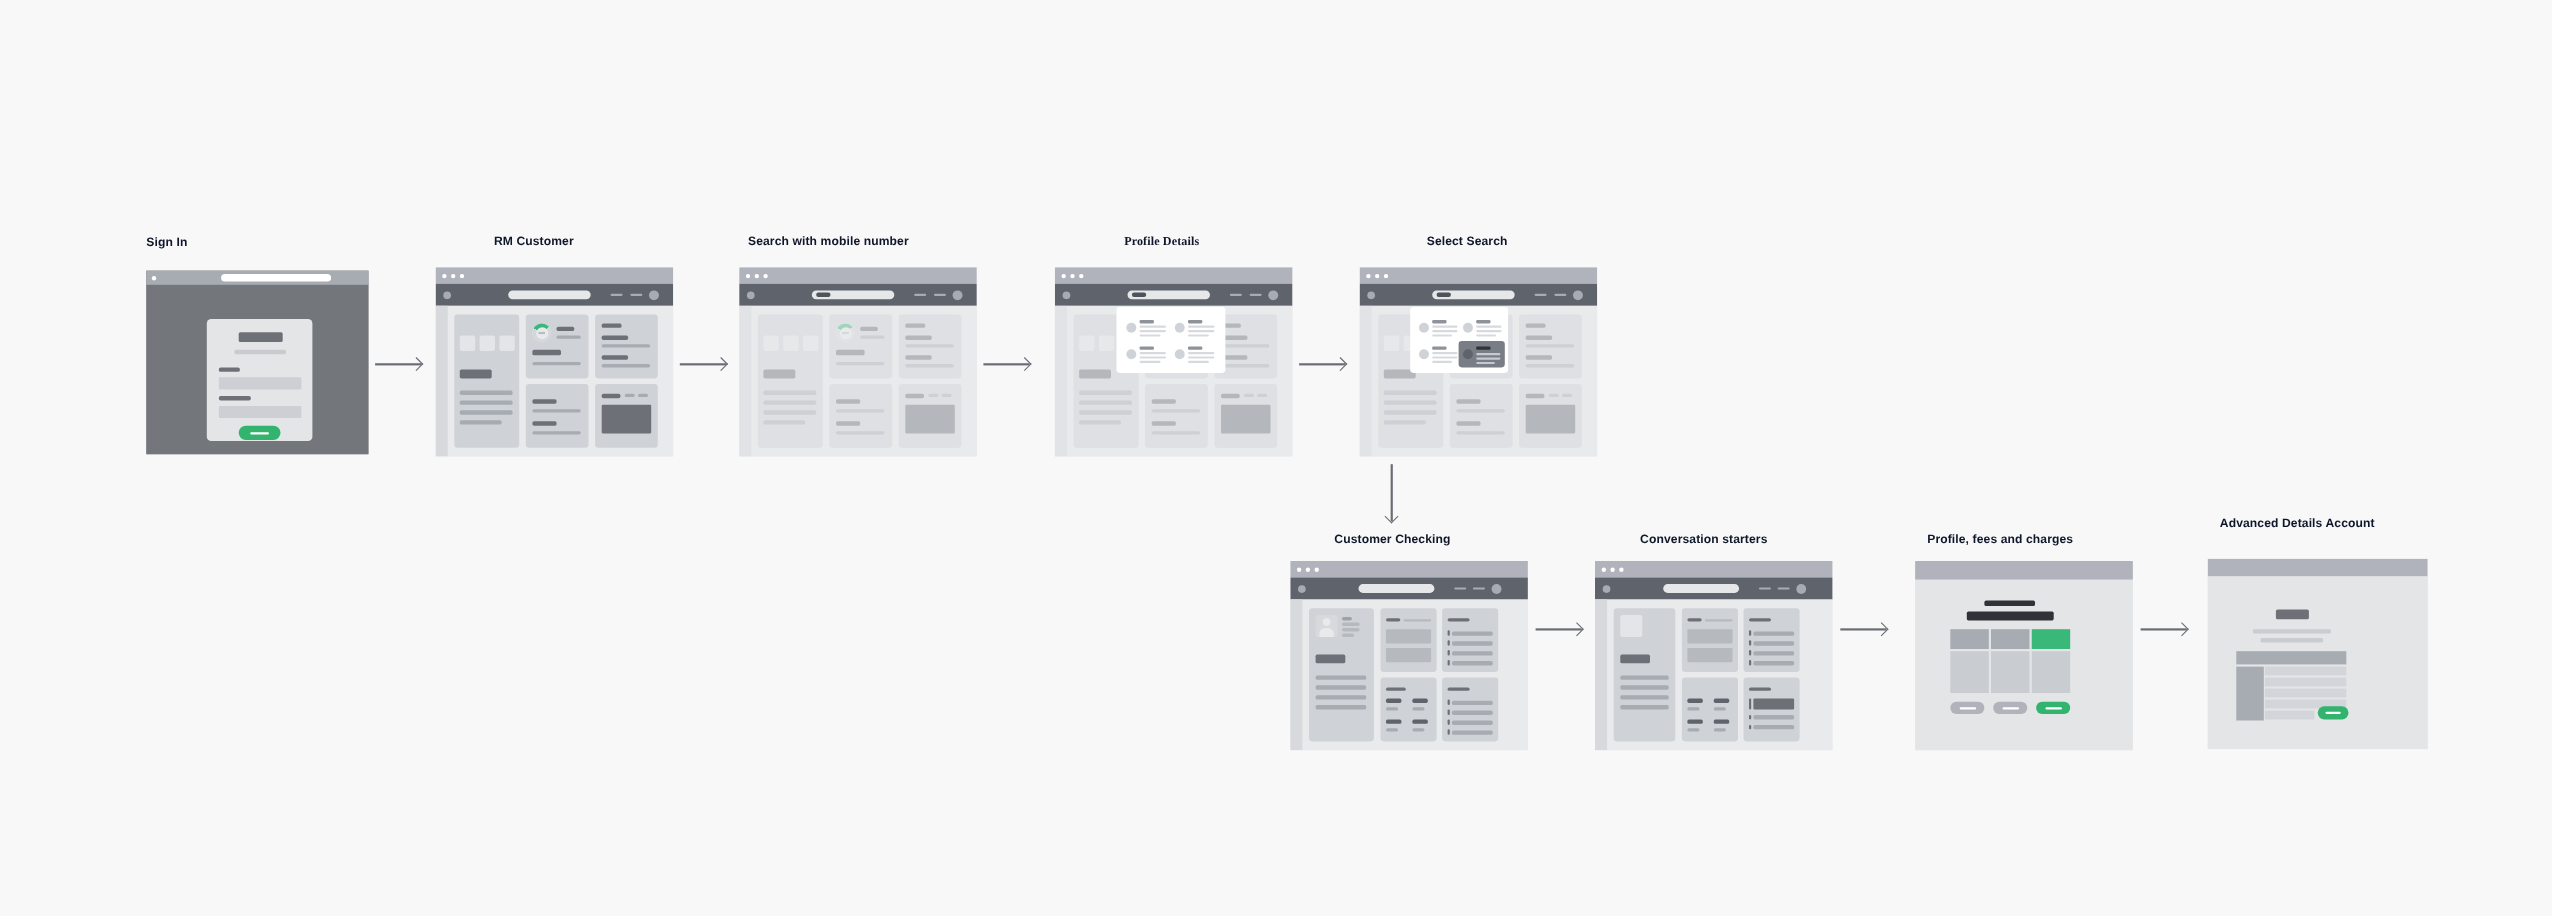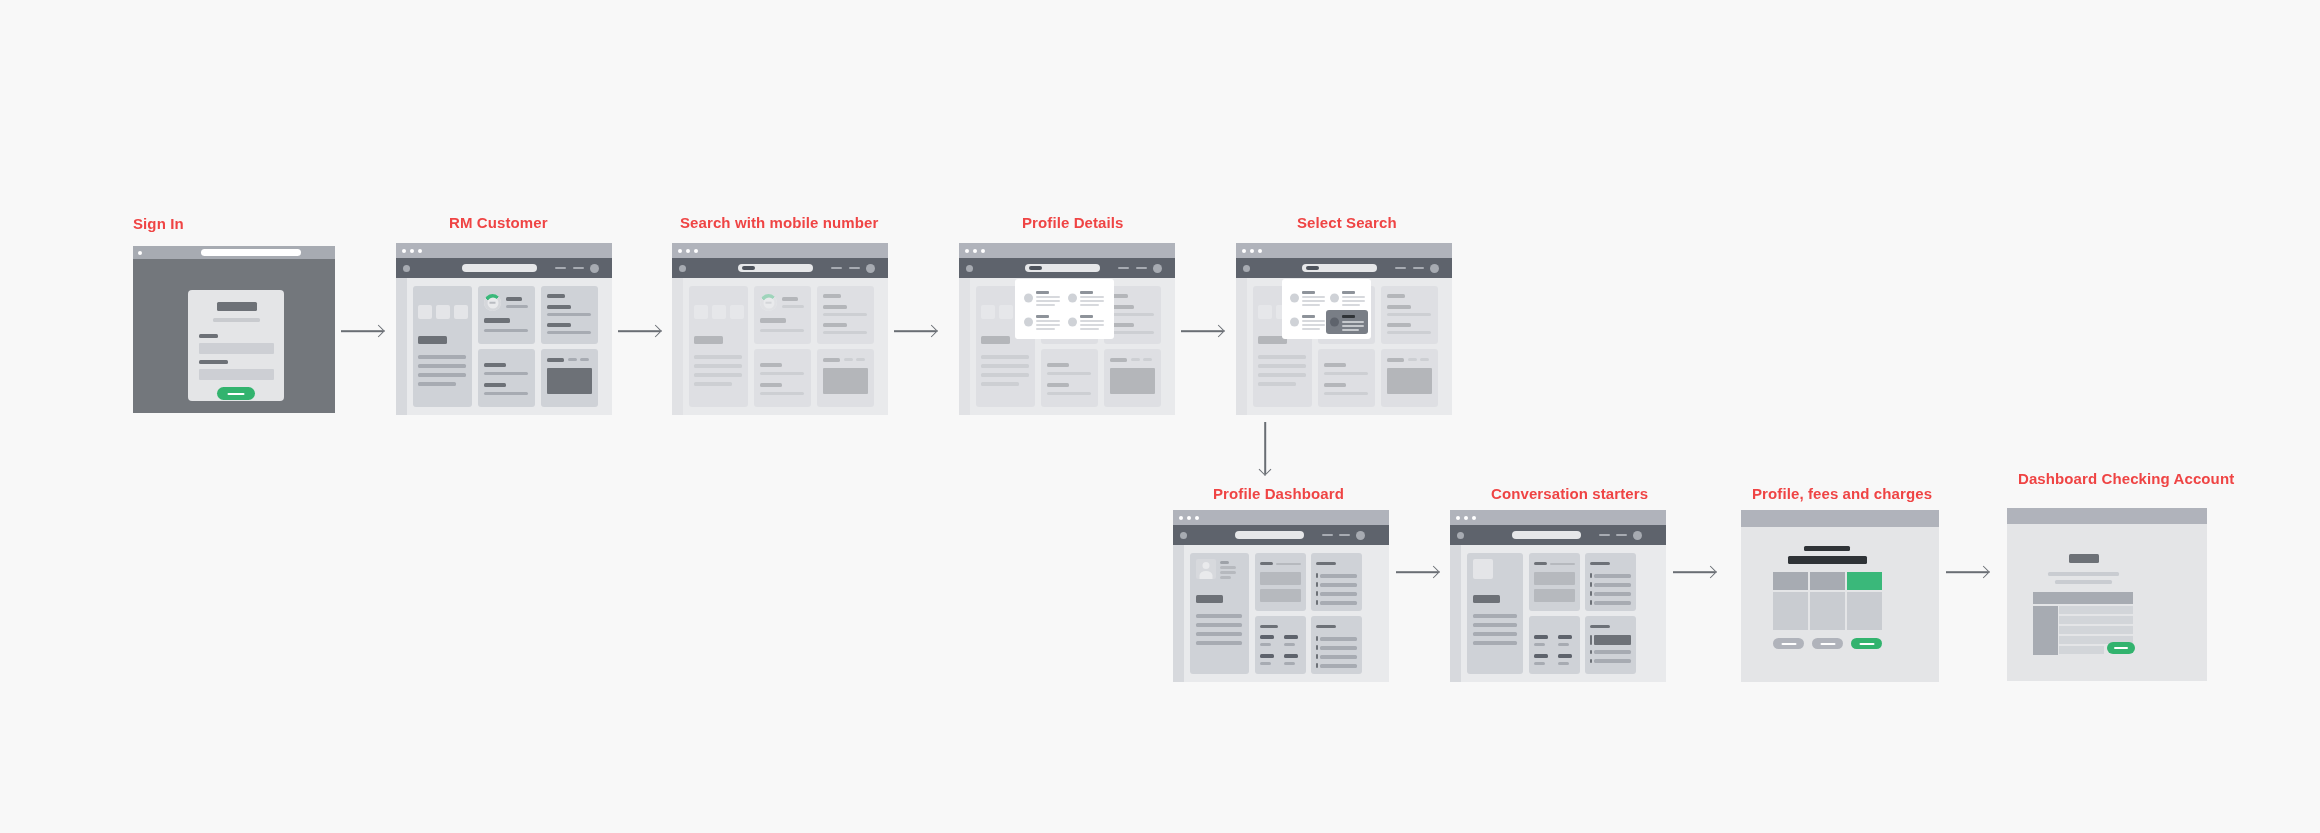--- a/index.html
+++ b/index.html
@@ -7,23 +7,23 @@
     width: 2320px; height: 833px;
     background: #f8f8f8;
     font-family: "Liberation Sans", sans-serif;
     overflow: hidden;
   }
   #canvas { position: relative; width: 2320px; height: 833px; background: #f8f8f8; }
 
   
   .step-label {
     position: absolute;
-    font-size: 15px;
+    font-size: 11px;
     font-weight: bold;
-    color: #ef4444;
+    color: #0f172a;
     white-space: nowrap;
     letter-spacing: .1px;
   }
 
   
   .frame { position: absolute; overflow: hidden; }
 
   
   .titlebar { position: absolute; left:0; top:0; width:100%; height:15px; background:#b0b3bb; }
   .titlebar .dots { position:absolute; left:6px; top:5.5px; display:flex; gap:4px; }
@@ -259,21 +259,21 @@
         <div class="bar" style="left:6px; top:19px; width:45px; height:26px; background:#6d7177; border-radius:1px;"></div>
       </div>
     </div>
   </div>
 
   <div class="arrow-h" style="left:894px; top:324px; width:42px;">
     <div class="shaft"></div>
       <div class="head"></div>
   </div>
 
-  <div class="step-label" style="left:1022px; top:214px;">Profile Details</div>
+  <div class="step-label" style="left:1022px; top:214px;font-family:Liberation Serif, serif;">Profile Details</div>
 
   <div class="frame" style="left:959px; top:243px; width:216px; height:172px; background:#e9eaec;">
     <div class="titlebar">
       <div class="dots">
           <i></i>
           <i></i>
           <i></i>
         </div>
     </div>
     <div class="navbar" style="top:15px; height:20px;">
@@ -441,21 +441,21 @@
         <div class="ln" style="left:16px; top:19px; width:17px; height:2px; background:#c6c9cd;"></div>
       </div>
     </div>
   </div>
 
   <div class="arrow-v" style="left:1258px; top:422px; height:52px;">
     <div class="shaft"></div>
       <div class="head"></div>
   </div>
 
-  <div class="step-label" style="left:1213px; top:485px;">Profile Dashboard</div>
+  <div class="step-label" style="left:1213px; top:485px;">Customer Checking</div>
 
   <div class="frame" style="left:1173px; top:510px; width:216px; height:172px; background:#e9eaec;">
     <div class="titlebar">
       <div class="dots">
           <i></i>
           <i></i>
           <i></i>
         </div>
     </div>
     <div class="navbar" style="top:15px; height:20px;">
@@ -637,21 +637,21 @@
     <div class="pill-btn" style="left:110px; top:128px; width:31px; height:11px;">
       <div class="ln" style="width:15px;"></div>
     </div>
   </div>
 
   <div class="arrow-h" style="left:1946px; top:565px; width:42px;">
     <div class="shaft"></div>
       <div class="head"></div>
   </div>
 
-  <div class="step-label" style="left:2018px; top:470px;">Dashboard Checking Account</div>
+  <div class="step-label" style="left:2018px; top:470px;">Advanced Details Account</div>
 
   <div class="frame" style="left:2007px; top:508px; width:200px; height:173px; background:#e4e5e7;">
     <div class="flat-titlebar" style="height:16px;">
       <div class="dots" style="left:7px; top:6px;"><i style="background:#ffffff;"></i><i style="background:#ffffff;"></i><i style="background:#ffffff;"></i></div>
       <div class="urlpill" style="left:42px; top:3.5px; width:72px; height:9px;"></div>
     </div>
     <div class="flat-body" style="top:16px; height:157px;"></div>
 
     <div class="bar" style="left:62px; top:46px; width:30px; height:9px; background:#6d7177;"></div>
     <div class="bar" style="left:41px; top:64px; width:71px; height:4px; background:#c9ccd1;"></div>

